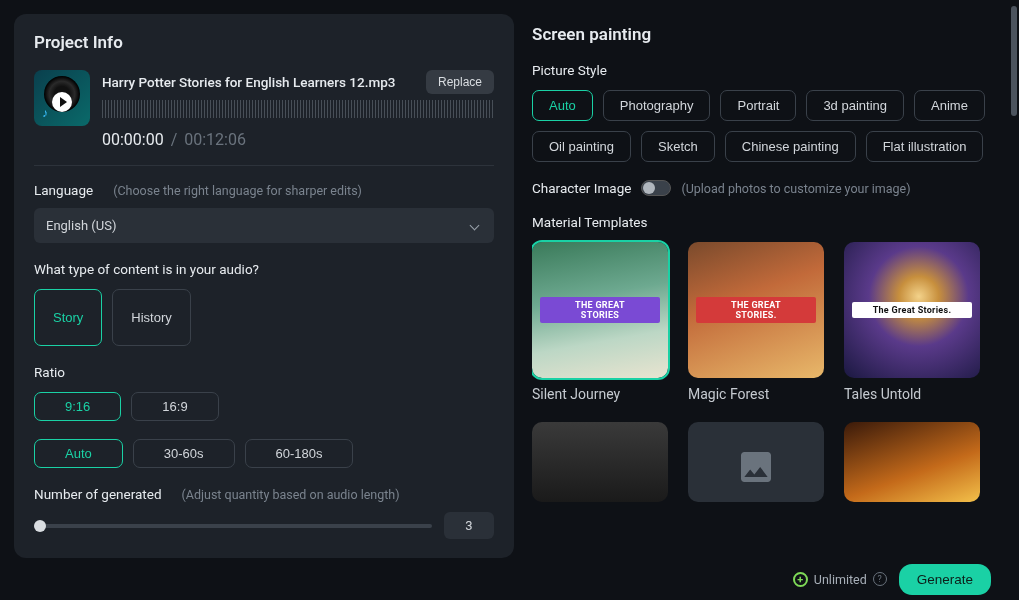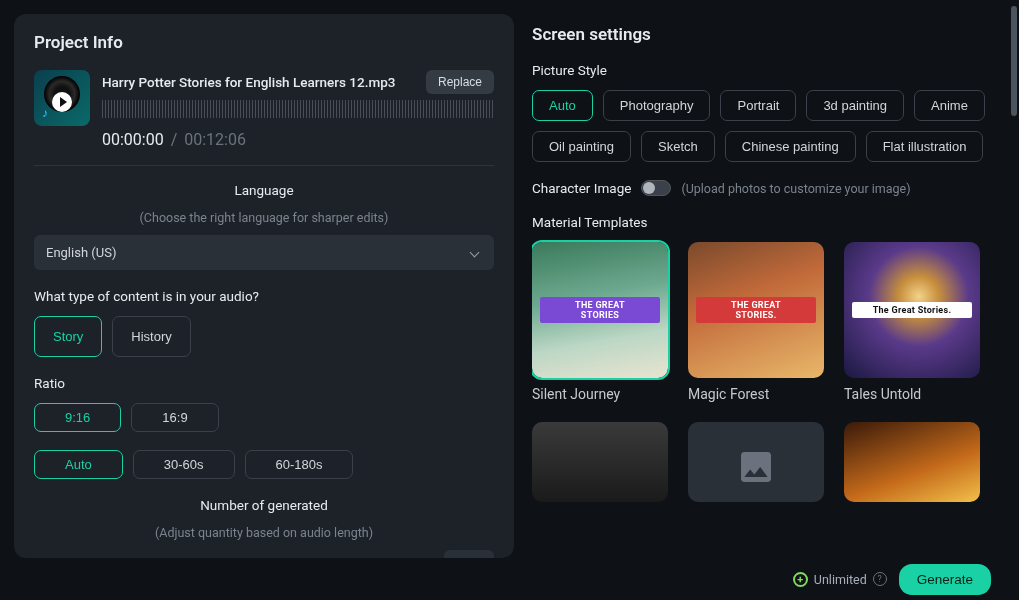--- a/index.html
+++ b/index.html
@@ -78,36 +78,36 @@
     height: 18px; margin-top: 6px;
     background-image: repeating-linear-gradient(to right,
       #5a626b 0px, #5a626b 1px, transparent 1px, transparent 3px);
     opacity: 0.7;
   }
   .time-row { margin-top: 12px; font-size: 16px; }
   .time-current { color: #e7ebef; }
   .time-sep { color: #6a737d; margin: 0 3px; }
   .time-total { color: #6a737d; }
   .divider { border: none; border-top: 1px solid #2d333b; margin: 16px 0; }
-  .label-row { display: flex; gap: 12px; align-items: center; margin-bottom: 10px; flex-direction: column; }
+  .label-row { display: flex; gap: 20px; align-items: flex-end; margin-bottom: 10px; }
   .label { color: #e7ebef; font-size: 13.5px; }
   .hint { color: #7a838e; font-size: 12.5px; }
   .select {
     background: #2a3038; border: none; border-radius: 6px;
     padding: 10px 12px; color: #d2d6db; font-size: 13px;
     width: 100%; display: flex; justify-content: space-between; align-items: center;
     cursor: pointer; margin-bottom: 18px;
   }
   .chev { border: solid #9aa2ab; border-width: 0 1.5px 1.5px 0; padding: 3px;
     transform: rotate(45deg); margin-right: 4px; }
   .section-label { color: #e7ebef; font-size: 13.5px; margin-bottom: 12px; }
   .chip-row { display: flex; gap: 10px; flex-wrap: wrap; margin-bottom: 18px; }
   .chip {
     border: 1px solid #3a414a; border-radius: 7px;
-    padding: 12px 18px; font-size: 13px; color: #d2d6db;
+    padding: 20px 18px; font-size: 13px; color: #d2d6db;
     background: transparent; cursor: pointer;
   }
   .chip.active { border-color: #1ad1a5; color: #1ad1a5; }
   .chip.wide { padding: 6px 30px; }
   .slider-wrap { display: flex; align-items: center; gap: 12px; margin-top: 4px; }
   .slider-track {
     flex: 1; height: 4px; background: #3a414a; border-radius: 2px; position: relative;
   }
   .slider-thumb {
     width: 12px; height: 12px; border-radius: 50%; background: #d9dde1;
@@ -236,21 +236,21 @@
     </div>
     <div class="slider-wrap">
       <div class="slider-track">
         <div class="slider-thumb"></div>
       </div>
       <div class="slider-val">3</div>
     </div>
   </div>
 
   <div class="panel-right">
-    <h2>Screen settings</h2>
+    <h2>Screen painting</h2>
 
     <div class="section-label">Picture Style</div>
     <div class="chip-row">
         <button class="style-chip active">Auto</button>
         <button class="style-chip">Photography</button>
         <button class="style-chip">Portrait</button>
         <button class="style-chip">3d painting</button>
         <button class="style-chip">Anime</button>
         <button class="style-chip">Oil painting</button>
         <button class="style-chip">Sketch</button>

